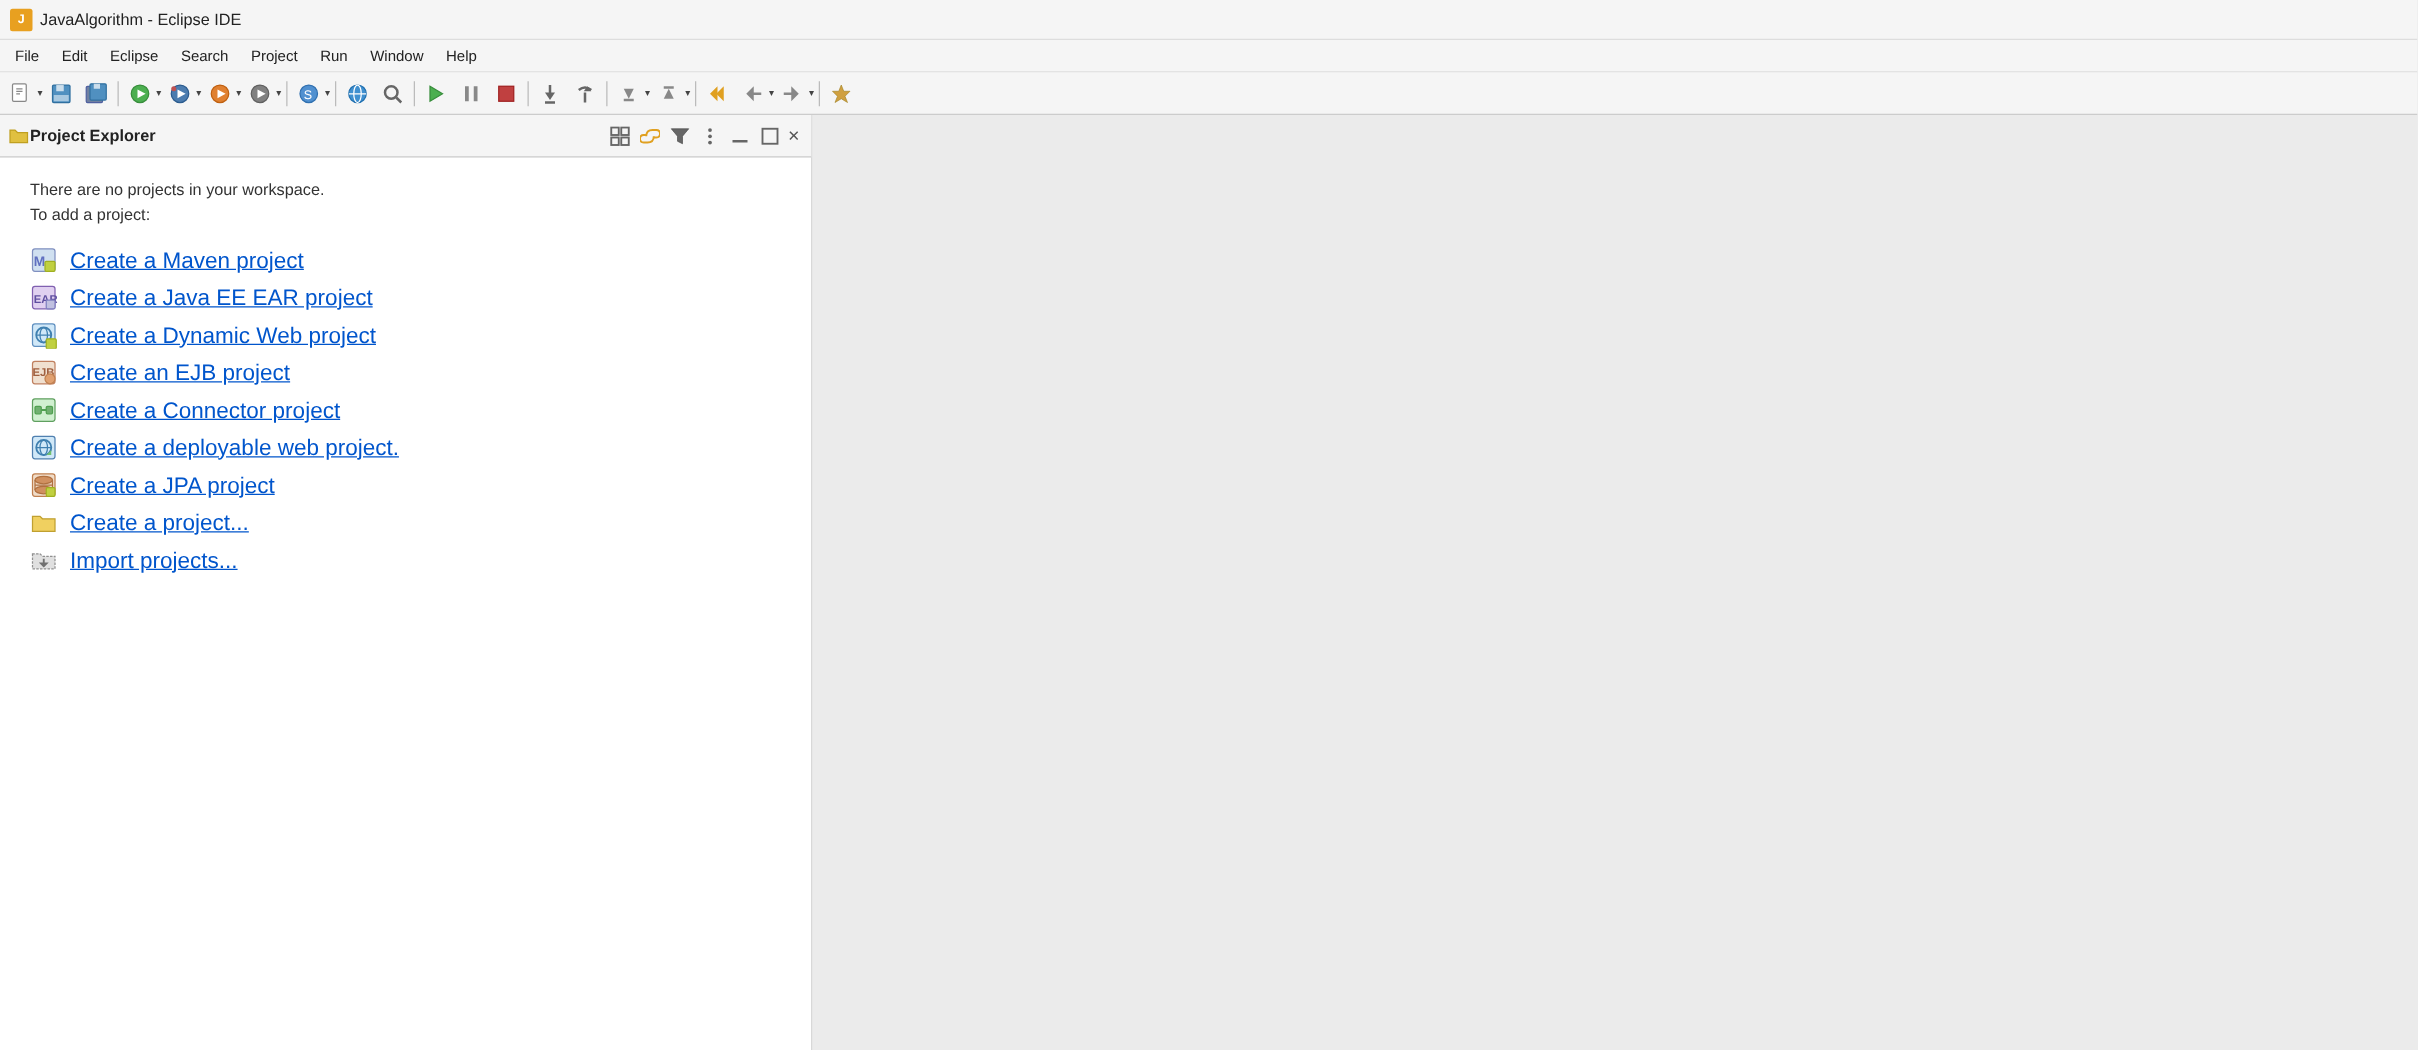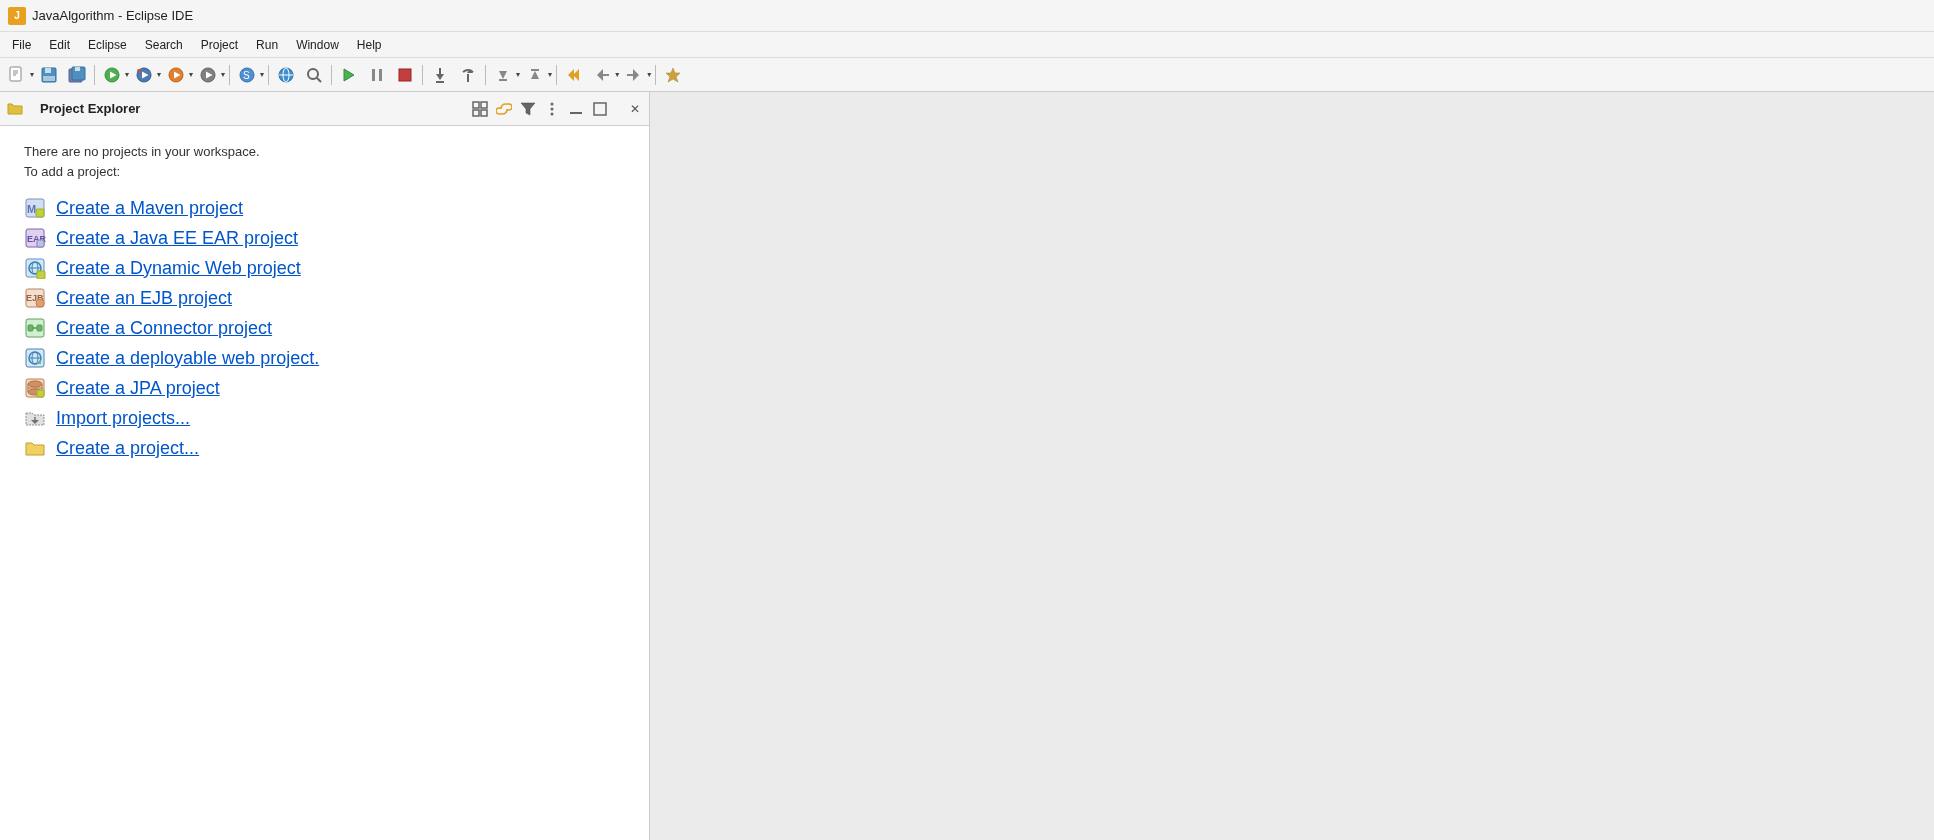--- a/index.html
+++ b/index.html
@@ -108,21 +108,21 @@
       display: flex;
       flex-direction: column;
     }
     #panel-header {
       height: 34px;
       background: #f5f5f5;
       border-bottom: 1px solid #ccc;
       display: flex;
       align-items: center;
       padding: 0 6px;
-      gap: 16px;
+      gap: 0;
     }
     .panel-icon {
       width: 18px;
       height: 18px;
       display: inline-flex;
       align-items: center;
       justify-content: center;
     }
     .panel-title-text {
       font-size: 13px;
@@ -576,36 +576,36 @@
               <ellipse cx="11" cy="15" rx="7" ry="3" fill="#d09060" stroke="#b07040" stroke-width="1"></ellipse>
               <rect x="13" y="13" width="7" height="7" rx="1" fill="#c0d040" stroke="#a0b020" stroke-width="1"></rect>
             </svg>
           </div>
           <a href="#">Create a JPA project</a>
         </div>
 
         <div class="project-link-item">
           <div class="link-icon">
             <svg width="22" height="22" viewBox="0 0 22 22">
+              <path d="M2,6 L2,18 L20,18 L20,8 L10,8 L8,6 Z" fill="#f0d060" stroke="#c0a030" stroke-width="1"></path>
+            </svg>
+          </div>
+          <a href="#">Create a project...</a>
+        </div>
+
+        <div class="project-link-item">
+          <div class="link-icon">
+            <svg width="22" height="22" viewBox="0 0 22 22">
               <path d="M2,6 L2,18 L20,18 L20,8 L10,8 L8,6 Z" fill="#e0e0e0" stroke="#909090" stroke-width="1" stroke-dasharray="2,1"></path>
               <line x1="11" y1="10" x2="11" y2="16" stroke="#707070" stroke-width="1.5"></line>
               <polygon points="7,13 11,17 15,13" fill="#707070"></polygon>
             </svg>
           </div>
           <a href="#">Import projects...</a>
         </div>
 
-        <div class="project-link-item">
-          <div class="link-icon">
-            <svg width="22" height="22" viewBox="0 0 22 22">
-              <path d="M2,6 L2,18 L20,18 L20,8 L10,8 L8,6 Z" fill="#f0d060" stroke="#c0a030" stroke-width="1"></path>
-            </svg>
-          </div>
-          <a href="#">Create a project...</a>
-        </div>
-
       </div>
     </div>
   </div>
 
   <div id="right-panel">
   </div>
 </div>
 
 </body></html>

